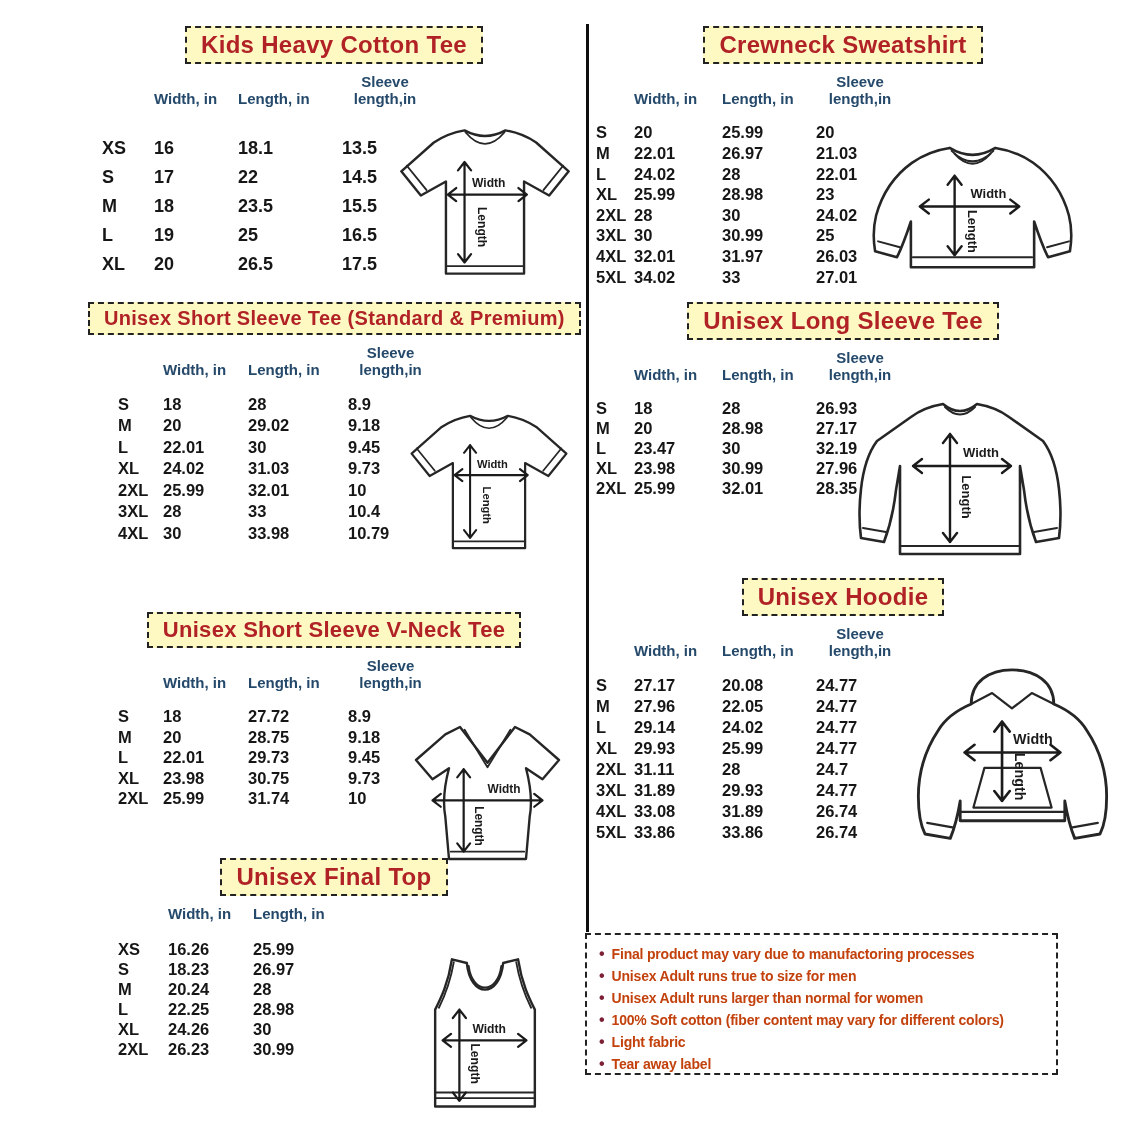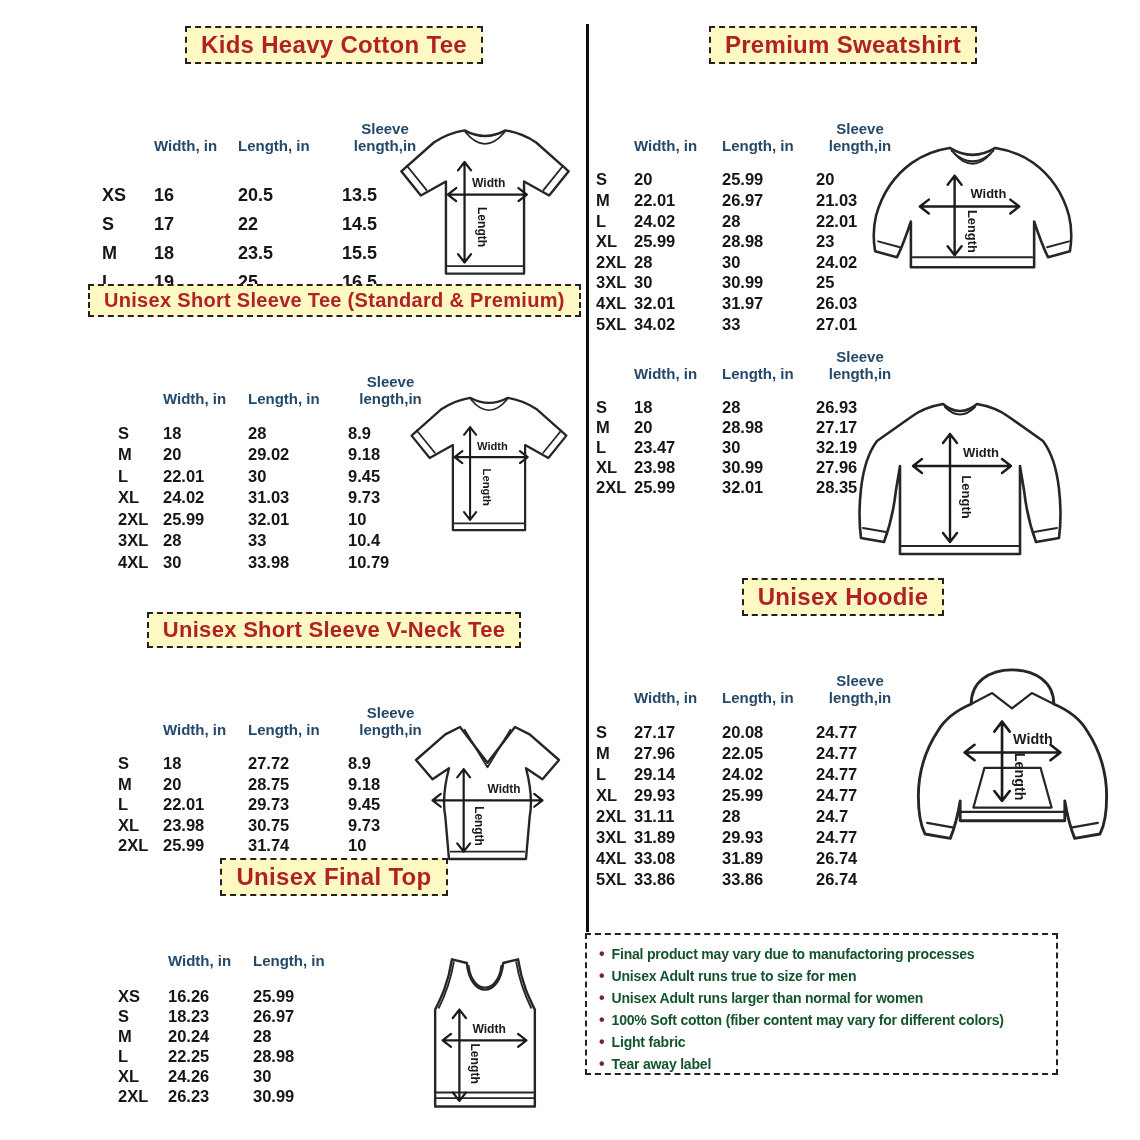--- a/index.html
+++ b/index.html
@@ -8,34 +8,34 @@
   .divider{position:absolute;background:#0e0e0e;}
   .sec{position:absolute;}
   .title-wrap{text-align:center;margin-bottom:10px;}
   .title-box{display:inline-block;border:2px dashed #222;background:#fef9c3;padding:3px 14px;}
   .title-text{font-weight:bold;font-size:24px;letter-spacing:.3px;color:#b12227;white-space:nowrap;}
   .sec-c .title-text{font-size:20px;}
   .sec-e .title-text{font-size:22px;}
   .table{padding-left:var(--pad,10px);}
   .headers,.trow{display:grid;grid-template-columns:var(--cols);align-items:center;}
   .headers{margin-bottom:var(--hgap,14px);align-items:end;}
-  .col-h{font-size:15px;font-weight:bold;color:#25496b;line-height:1.12;white-space:pre-line;margin-top:47px;}
+  .col-h{font-size:15px;font-weight:bold;color:#25496b;line-height:1.12;white-space:pre-line;}
   .headers .col-h:nth-child(4){text-align:center;}
   .trow{height:var(--rowh,21px);}
   .cell{font-size:var(--cellfs,16.5px);font-weight:bold;color:#161616;white-space:nowrap;}
   .garment{position:absolute;}
   .g{fill:#fff;stroke:#262626;stroke-width:2.6;stroke-linejoin:round;stroke-linecap:round;}
   .thin{fill:none;stroke:#262626;stroke-width:2;stroke-linecap:round;stroke-linejoin:round;}
   .arrow{fill:none;stroke:#1b1b1b;stroke-width:2.4;stroke-linecap:round;stroke-linejoin:round;}
   .glabel{font-family:"Liberation Sans",sans-serif;font-size:13px;font-weight:bold;fill:#1b1b1b;}
   .notes{position:absolute;border:2px dashed #222;background:#fff;padding:8px 12px;box-sizing:border-box;}
   .notes ul{list-style:none;margin:0;padding:0;}
   .notes li{display:flex;align-items:baseline;line-height:21px;}
   .bullet{color:#7d2036;font-size:16px;font-weight:bold;margin-right:7px;}
-  .note-text{font-size:14px;font-weight:bold;color:#14532d;letter-spacing:-0.2px;white-space:nowrap;}
+  .note-text{font-size:14px;font-weight:bold;color:#c2410c;letter-spacing:-0.2px;white-space:nowrap;}
 </style>
 </head>
 <body>
 
 <div class="page">
 
   <div class="divider" style="left:586px;top:24px;width:3px;height:908px;"></div>
 
   <section class="sec sec-a" style="left:88px;top:26px;width:492px;--cols:52px 84px 104px 86px;--rowh:29px;--cellfs:18px;--hgap:26px;--pad:14px;">
     <div class="title-wrap"><div class="title-box">
@@ -45,21 +45,21 @@
           <div class="col-h"></div>
           <div class="col-h">Width, in</div>
           <div class="col-h">Length, in</div>
           <div class="col-h">Sleeve
 length,in</div>
         </div>
       <div>
           <div class="trow">
             <div class="cell">XS</div>
             <div class="cell">16</div>
-            <div class="cell">20.5</div>
+            <div class="cell">18.1</div>
             <div class="cell">13.5</div>
           </div>
           <div class="trow">
             <div class="cell">S</div>
             <div class="cell">17</div>
             <div class="cell">22</div>
             <div class="cell">14.5</div>
           </div>
           <div class="trow">
             <div class="cell">M</div>
@@ -89,21 +89,21 @@
         <path class="thin" d="M184,56 L163,82"></path>
       <path class="arrow" d="M78,52 L78,160 M71,61 L78,52 L85,61 M71,151 L78,160 L85,151"></path>
       <path class="arrow" d="M60,87 L145,87 M69,80 L60,87 L69,94 M136,80 L145,87 L136,94"></path>
       <text class="glabel" x="104" y="79" text-anchor="middle">Width</text>
       <text class="glabel" x="93" y="122" text-anchor="middle" transform="rotate(90 93 122)">Length</text>
     </svg>
   </section>
 
   <section class="sec sec-b" style="left:594px;top:26px;width:498px;--cols:38px 88px 94px 88px;--rowh:20.6px;--cellfs:16.5px;--hgap:15px;--pad:2px;">
     <div class="title-wrap"><div class="title-box">
-      <span class="title-text">Premium Sweatshirt</span></div></div>
+      <span class="title-text">Crewneck Sweatshirt</span></div></div>
     <div class="table">
       <div class="headers">
           <div class="col-h"></div>
           <div class="col-h">Width, in</div>
           <div class="col-h">Length, in</div>
           <div class="col-h">Sleeve
 length,in</div>
         </div>
       <div>
           <div class="trow">
@@ -163,21 +163,21 @@
       <path class="thin" d="M20,108 L42,114"></path>
         <path class="thin" d="M212,108 L190,114"></path>
       <path class="thin" d="M55,124 L175,124"></path>
       <path class="arrow" d="M97,42 L97,122 M90,51 L97,42 L104,51 M90,113 L97,122 L104,113"></path>
       <path class="arrow" d="M62,73 L162,73 M71,66 L62,73 L71,80 M153,66 L162,73 L153,80"></path>
       <text class="glabel" x="131" y="64" text-anchor="middle">Width</text>
       <text class="glabel" x="110" y="98" text-anchor="middle" transform="rotate(90 110 98)">Length</text>
     </svg>
   </section>
 
-  <section class="sec sec-c" style="left:88px;top:284px;width:492px;--cols:45px 85px 100px 85px;--rowh:21.5px;--cellfs:16.5px;--hgap:15px;--pad:30px;">
+  <section class="sec sec-c" style="left:88px;top:302px;width:492px;--cols:45px 85px 100px 85px;--rowh:21.5px;--cellfs:16.5px;--hgap:15px;--pad:30px;">
     <div class="title-wrap"><div class="title-box">
       <span class="title-text">Unisex Short Sleeve Tee (Standard &amp; Premium)</span></div></div>
     <div class="table">
       <div class="headers">
           <div class="col-h"></div>
           <div class="col-h">Width, in</div>
           <div class="col-h">Length, in</div>
           <div class="col-h">Sleeve
 length,in</div>
         </div>
@@ -233,20 +233,22 @@
       <path class="thin" d="M16,56 L37,82"></path>
         <path class="thin" d="M184,56 L163,82"></path>
       <path class="arrow" d="M78,52 L78,160 M71,61 L78,52 L85,61 M71,151 L78,160 L85,151"></path>
       <path class="arrow" d="M60,87 L145,87 M69,80 L60,87 L69,94 M136,80 L145,87 L136,94"></path>
       <text class="glabel" x="104" y="79" text-anchor="middle">Width</text>
       <text class="glabel" x="93" y="122" text-anchor="middle" transform="rotate(90 93 122)">Length</text>
     </svg>
   </section>
 
   <section class="sec sec-d" style="left:594px;top:302px;width:498px;--cols:38px 88px 94px 88px;--rowh:20px;--cellfs:16.5px;--hgap:15px;--pad:2px;">
+    <div class="title-wrap"><div class="title-box">
+      <span class="title-text">Unisex Long Sleeve Tee</span></div></div>
     <div class="table">
       <div class="headers">
           <div class="col-h"></div>
           <div class="col-h">Width, in</div>
           <div class="col-h">Length, in</div>
           <div class="col-h">Sleeve
 length,in</div>
         </div>
       <div>
           <div class="trow">

